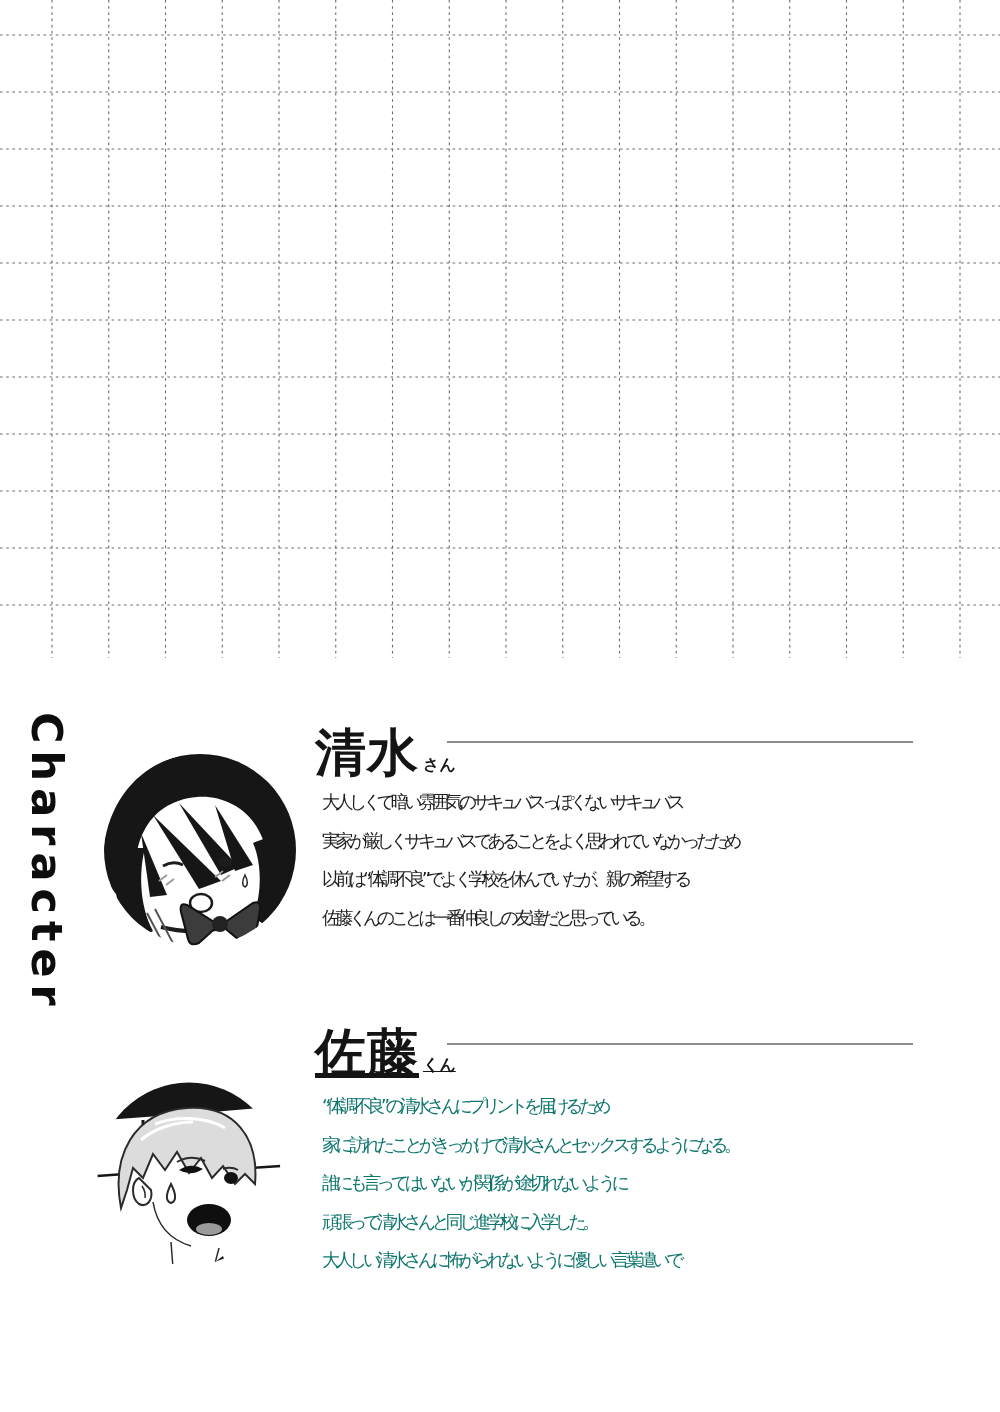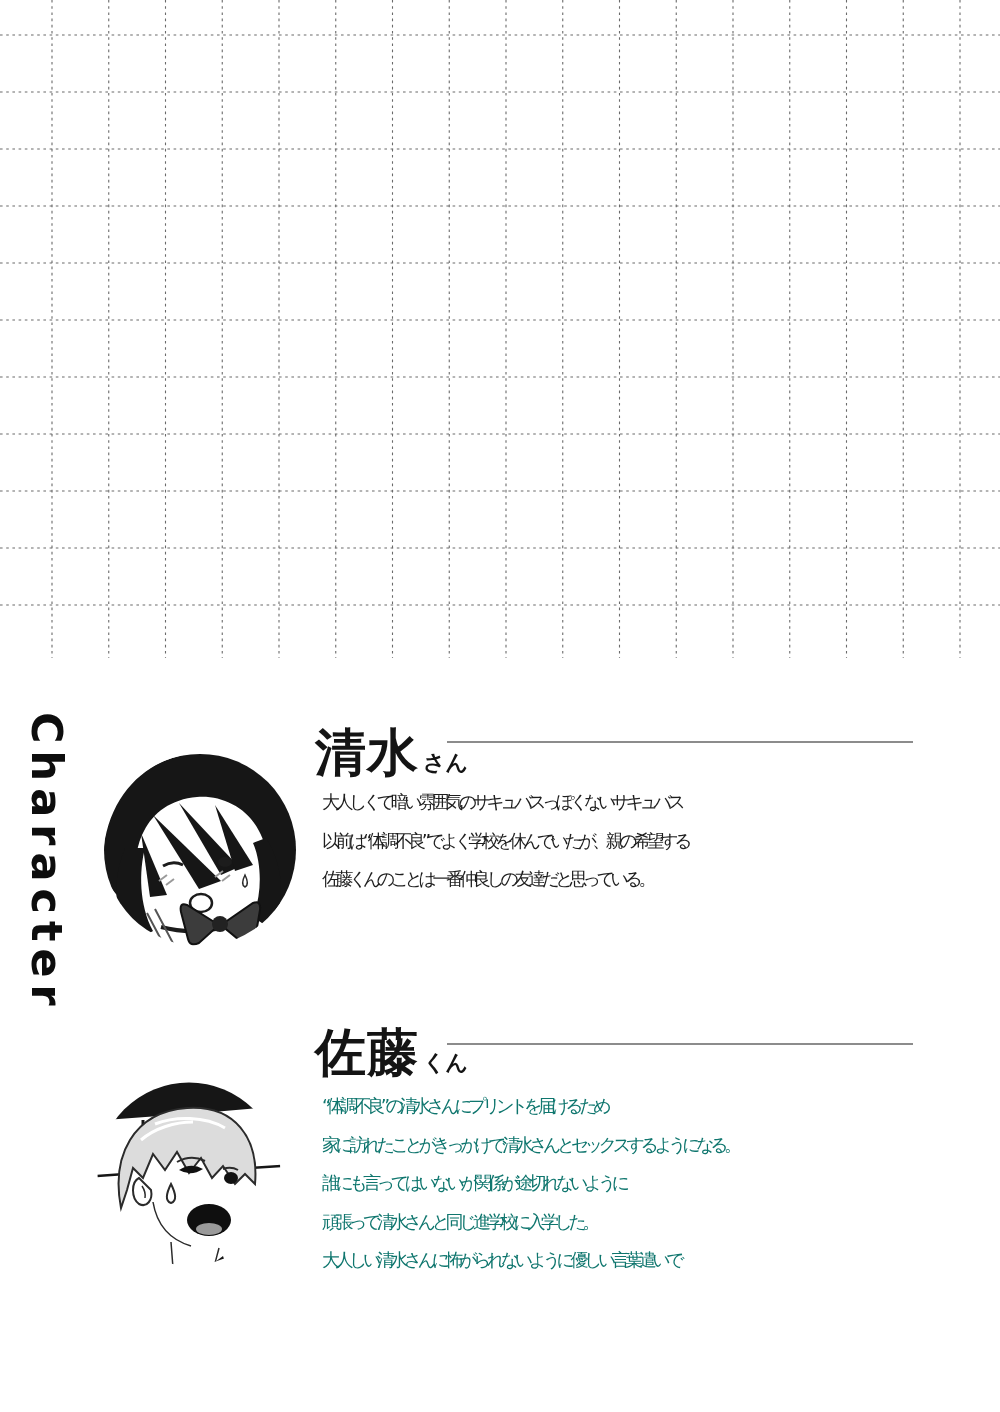--- a/index.html
+++ b/index.html
@@ -20,21 +20,21 @@
     font-weight:700;font-size:43px;letter-spacing:7px;
     color:#0d0d0d;white-space:nowrap;
   }
   .portrait{position:absolute;}
   .name-row{
     position:absolute;left:315px;display:flex;align-items:baseline;
     font-family:"DejaVu Serif","Liberation Serif",serif;
     color:#141414;white-space:nowrap;
   }
   .name-main{font-size:51px;font-weight:700;letter-spacing:1px;}
-  .name-suffix{font-size:22px;font-weight:700;margin-left:4px;margin-top:12px;}
+  .name-suffix{font-size:16px;font-weight:700;margin-left:4px;margin-top:12px;}
   .name-rule{
     position:absolute;left:447px;width:466px;height:2px;
     background:#8c8c8c;
   }
   .desc{
     position:absolute;left:322px;width:640px;
     font-size:18px;line-height:38.6px;letter-spacing:-4.5px;
     color:#1e1e1e;white-space:nowrap;
     font-family:"DejaVu Sans","Liberation Sans",sans-serif;
   }
@@ -127,20 +127,21 @@
   </div>
 
   <div class="name-row" style="top:719px;">
     <span class="name-main">清水</span>
     <span class="name-suffix">さん</span>
   </div>
   <div class="name-rule" style="top: 741px; background: rgb(140, 140, 140);"></div>
 
   <div class="desc" style="top: 783px; color: rgb(30, 30, 30);">
     <div class="line">大人しくて暗い雰囲気のサキュバスっぽくないサキュバス</div>
+    <div class="line">実家が厳しくサキュバスであることをよく思われていなかったため</div>
     <div class="line">以前は“体調不良”でよく学校を休んでいたが、親の希望する</div>
     <div class="line">佐藤くんのことは一番仲良しの友達だと思っている。</div>
   </div>
 
   <div class="portrait" style="left:95px;top:1080px;width:188px;height:188px;">
     <svg width="188" height="188" viewBox="0 0 188 188">
       <defs>
           <clipPath id="c2">
             <circle cx="94" cy="94" r="91.5"></circle>
           </clipPath>
@@ -171,21 +172,21 @@
 
         <ellipse cx="114" cy="140" rx="22" ry="16" fill="#0f0f0f"></ellipse>
         <ellipse cx="114" cy="149" rx="13" ry="6" fill="#9a9a9a"></ellipse>
 
         <path d="M76,162 L78,188 M124,168 C122,176 120,182 119,188" stroke="#2b2b2b" stroke-width="1.5" fill="none"></path>
         <path d="M128,176 L132,188 L112,188 Z" fill="#161616"></path>
       </g>
     </svg>
   </div>
 
-  <div class="name-row" style="top:1019px;">
+  <div class="name-row" style="top:1019px;text-decoration:underline;">
     <span class="name-main">佐藤</span>
     <span class="name-suffix">くん</span>
   </div>
   <div class="name-rule" style="top: 1043px; background: rgb(140, 140, 140);"></div>
 
   <div class="desc" style="top: 1087px; color: #0f766e;">
     <div class="line">“体調不良”の清水さんにプリントを届けるため</div>
     <div class="line">家に訪れたことがきっかけで清水さんとセックスするようになる。</div>
     <div class="line">誰にも言ってはいないが関係が途切れないように</div>
     <div class="line">頑張って清水さんと同じ進学校に入学した。</div>

